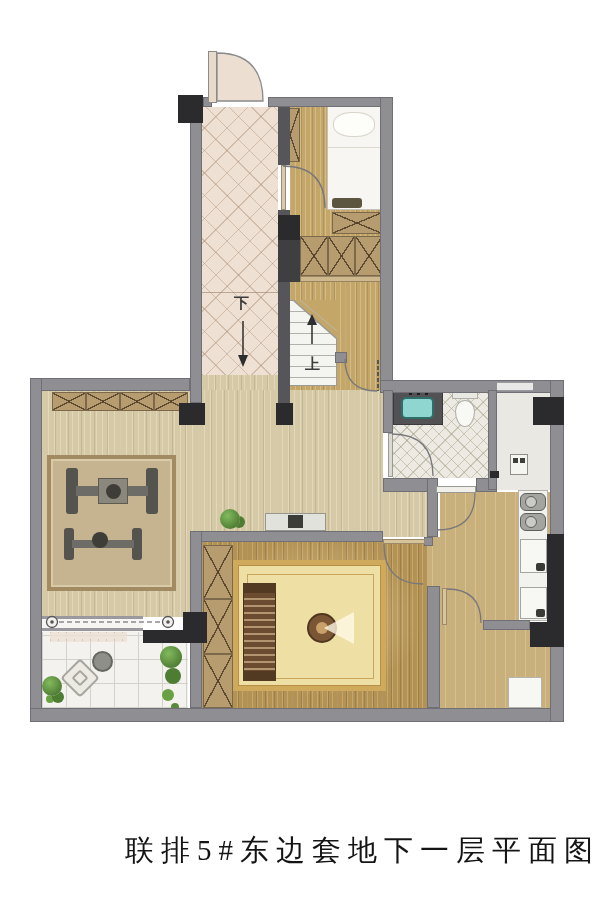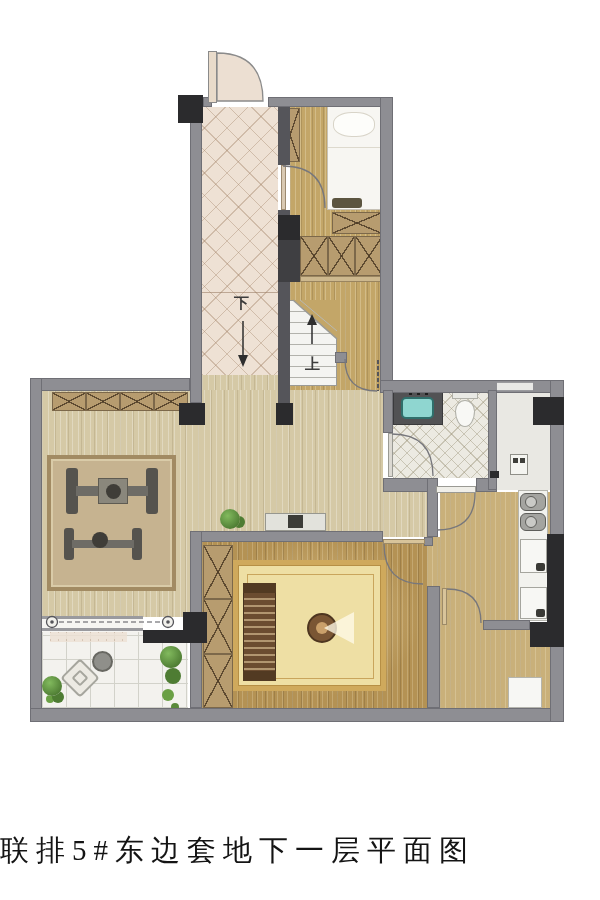--- a/index.html
+++ b/index.html
@@ -42,21 +42,21 @@
   .xrow>div{flex:1;}
   .xcol{position:absolute;display:flex;flex-direction:column;}
   .xcol>div{flex:1;}
   .stairs{position:absolute;background:#f4f4f1;background-image:
     repeating-linear-gradient(180deg, transparent 0 10px, #b2b2ac 10px 11px);
     border:1px solid #9a9a96;box-sizing:border-box;}
   .plantc{position:absolute;border-radius:50%;
     background:radial-gradient(circle at 38% 34%, #82ba5e, #4e7c33 75%);}
   .stair-label{position:absolute;font-family:"Liberation Serif",serif;
     font-size:15px;font-weight:bold;color:#3c3c3c;line-height:1;}
-  #caption{position:absolute;left:0;top:831px;width:600px;text-align:left;
+  #caption{position:absolute;left:0;top:831px;width:600px;text-align:right;
     font-family:"Liberation Serif",serif;font-size:29px;letter-spacing:7px;
     color:#141414;white-space:nowrap;}
   svg.overlay{position:absolute;left:0;top:0;pointer-events:none;}
 </style>
 </head>
 <body>
 
 <div id="stage">
 
   <div class="hatchx" style="left:202px;top:107px;width:76px;height:268px;"></div>

